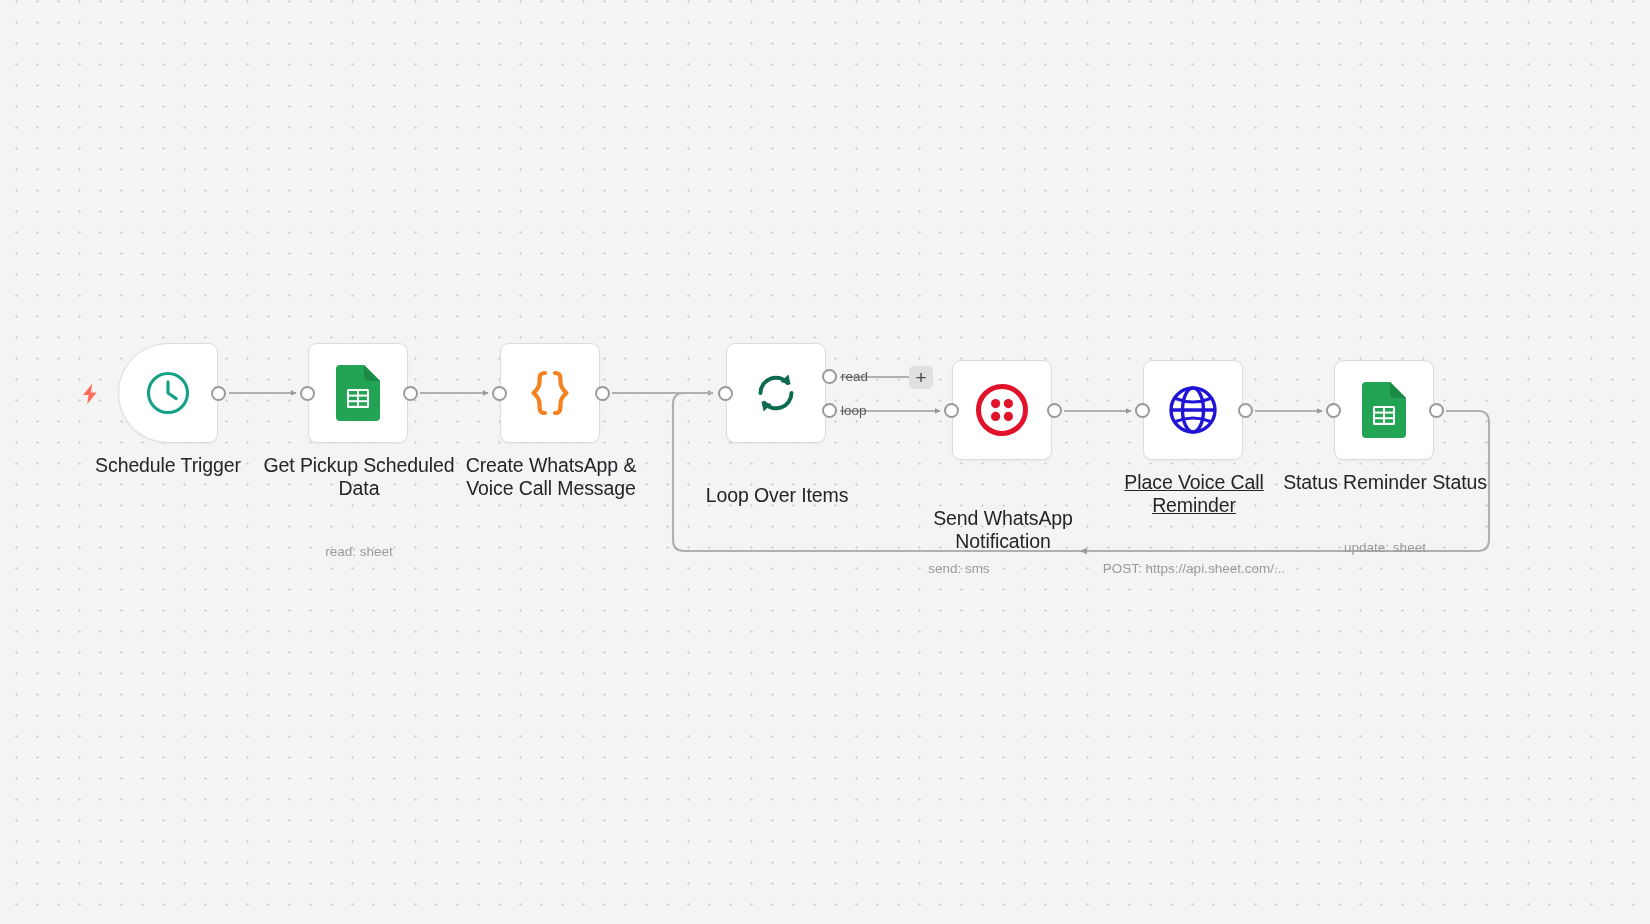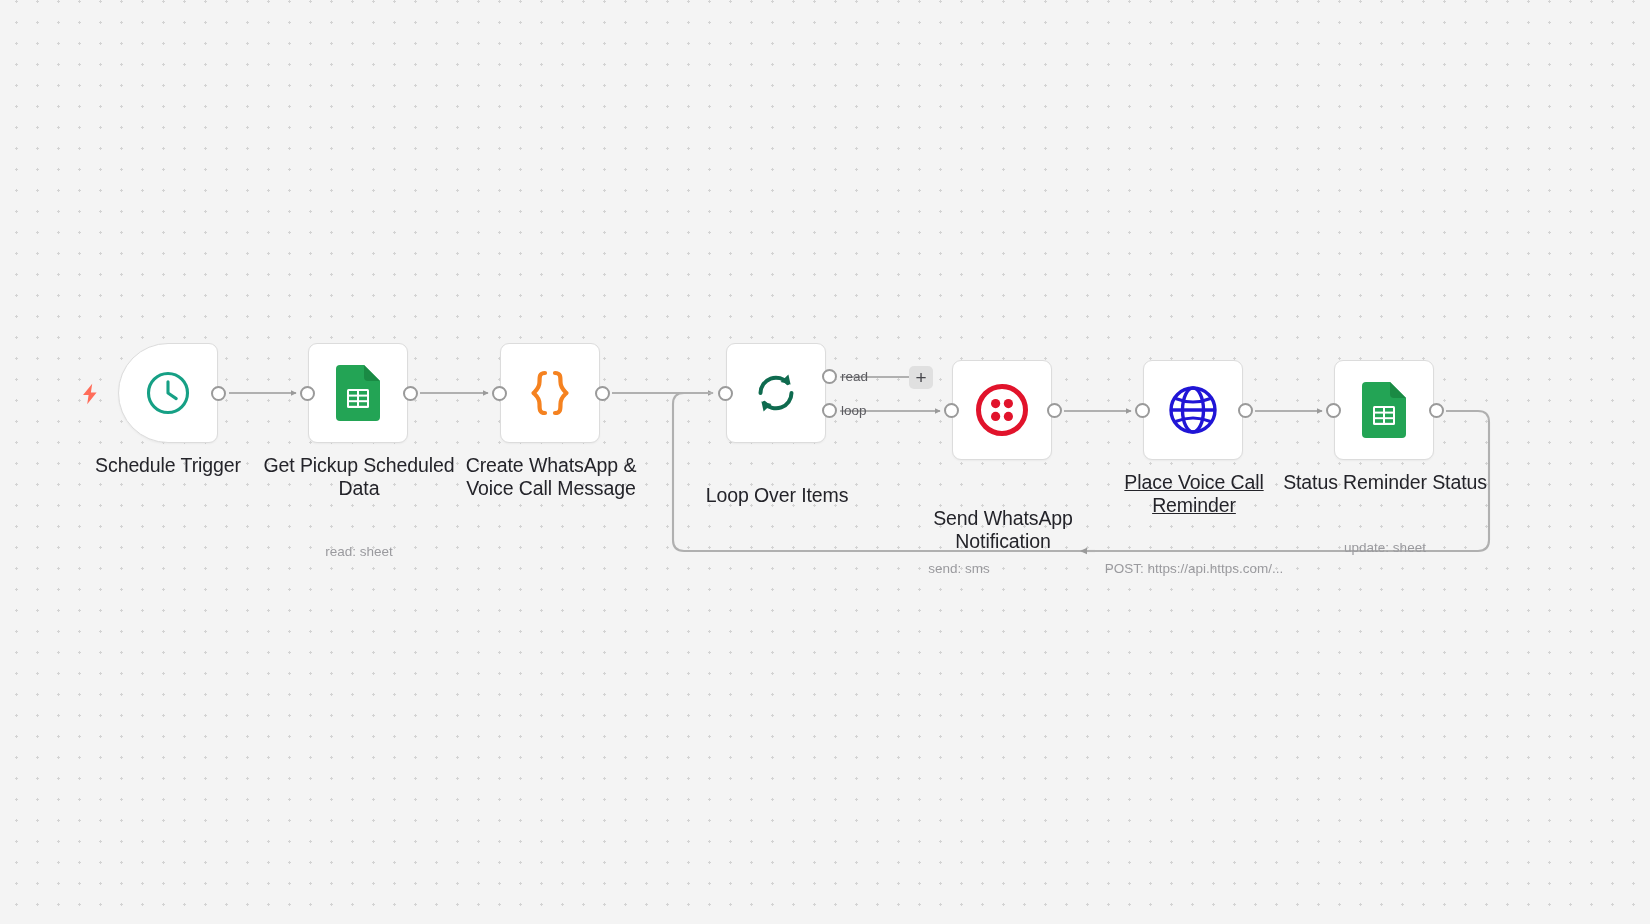--- a/index.html
+++ b/index.html
@@ -250,21 +250,21 @@
         <line x1="3" y1="25" x2="47" y2="25" stroke="#2015d6" stroke-width="3.4"></line>
         <path d="M7.5 13.5 Q25 20.5 42.5 13.5" fill="none" stroke="#2015d6" stroke-width="3"></path>
         <path d="M7.5 36.5 Q25 29.5 42.5 36.5" fill="none" stroke="#2015d6" stroke-width="3"></path>
       </svg>
     </span>
   </div>
   <div class="port" style="left:1135px; top:403px;"></div>
   <div class="port" style="left:1238px; top:403px;"></div>
   <div class="node-label" style="left:1083px; top:471px; width:222px;text-decoration:underline;">Place Voice Call
 Reminder</div>
-  <div class="node-sub" style="left:1063px; top:517px; width:262px;">POST: https://api.https.com/...</div>
+  <div class="node-sub" style="left:1063px; top:517px; width:262px;">POST: https://api.sheet.com/...</div>
 
   <div class="node" style="left:1334px; top:360px;">
     <span class="icon-wrap">
       <svg width="44" height="56" viewBox="0 0 44 56" xmlns="http://www.w3.org/2000/svg">
         <path d="M4 0 H28 L44 16 V52 a4 4 0 0 1 -4 4 H4 a4 4 0 0 1 -4 -4 V4 a4 4 0 0 1 4 -4 Z" fill="#23a455"></path>
         <path d="M28 0 L44 16 H32 a4 4 0 0 1 -4 -4 Z" fill="#1a8a44"></path>
         <rect x="11" y="24" width="22" height="19" rx="1.5" fill="#ffffff"></rect>
         <g fill="#23a455">
           <rect x="13" y="26" width="8" height="3.6"></rect>
           <rect x="23" y="26" width="8" height="3.6"></rect>

